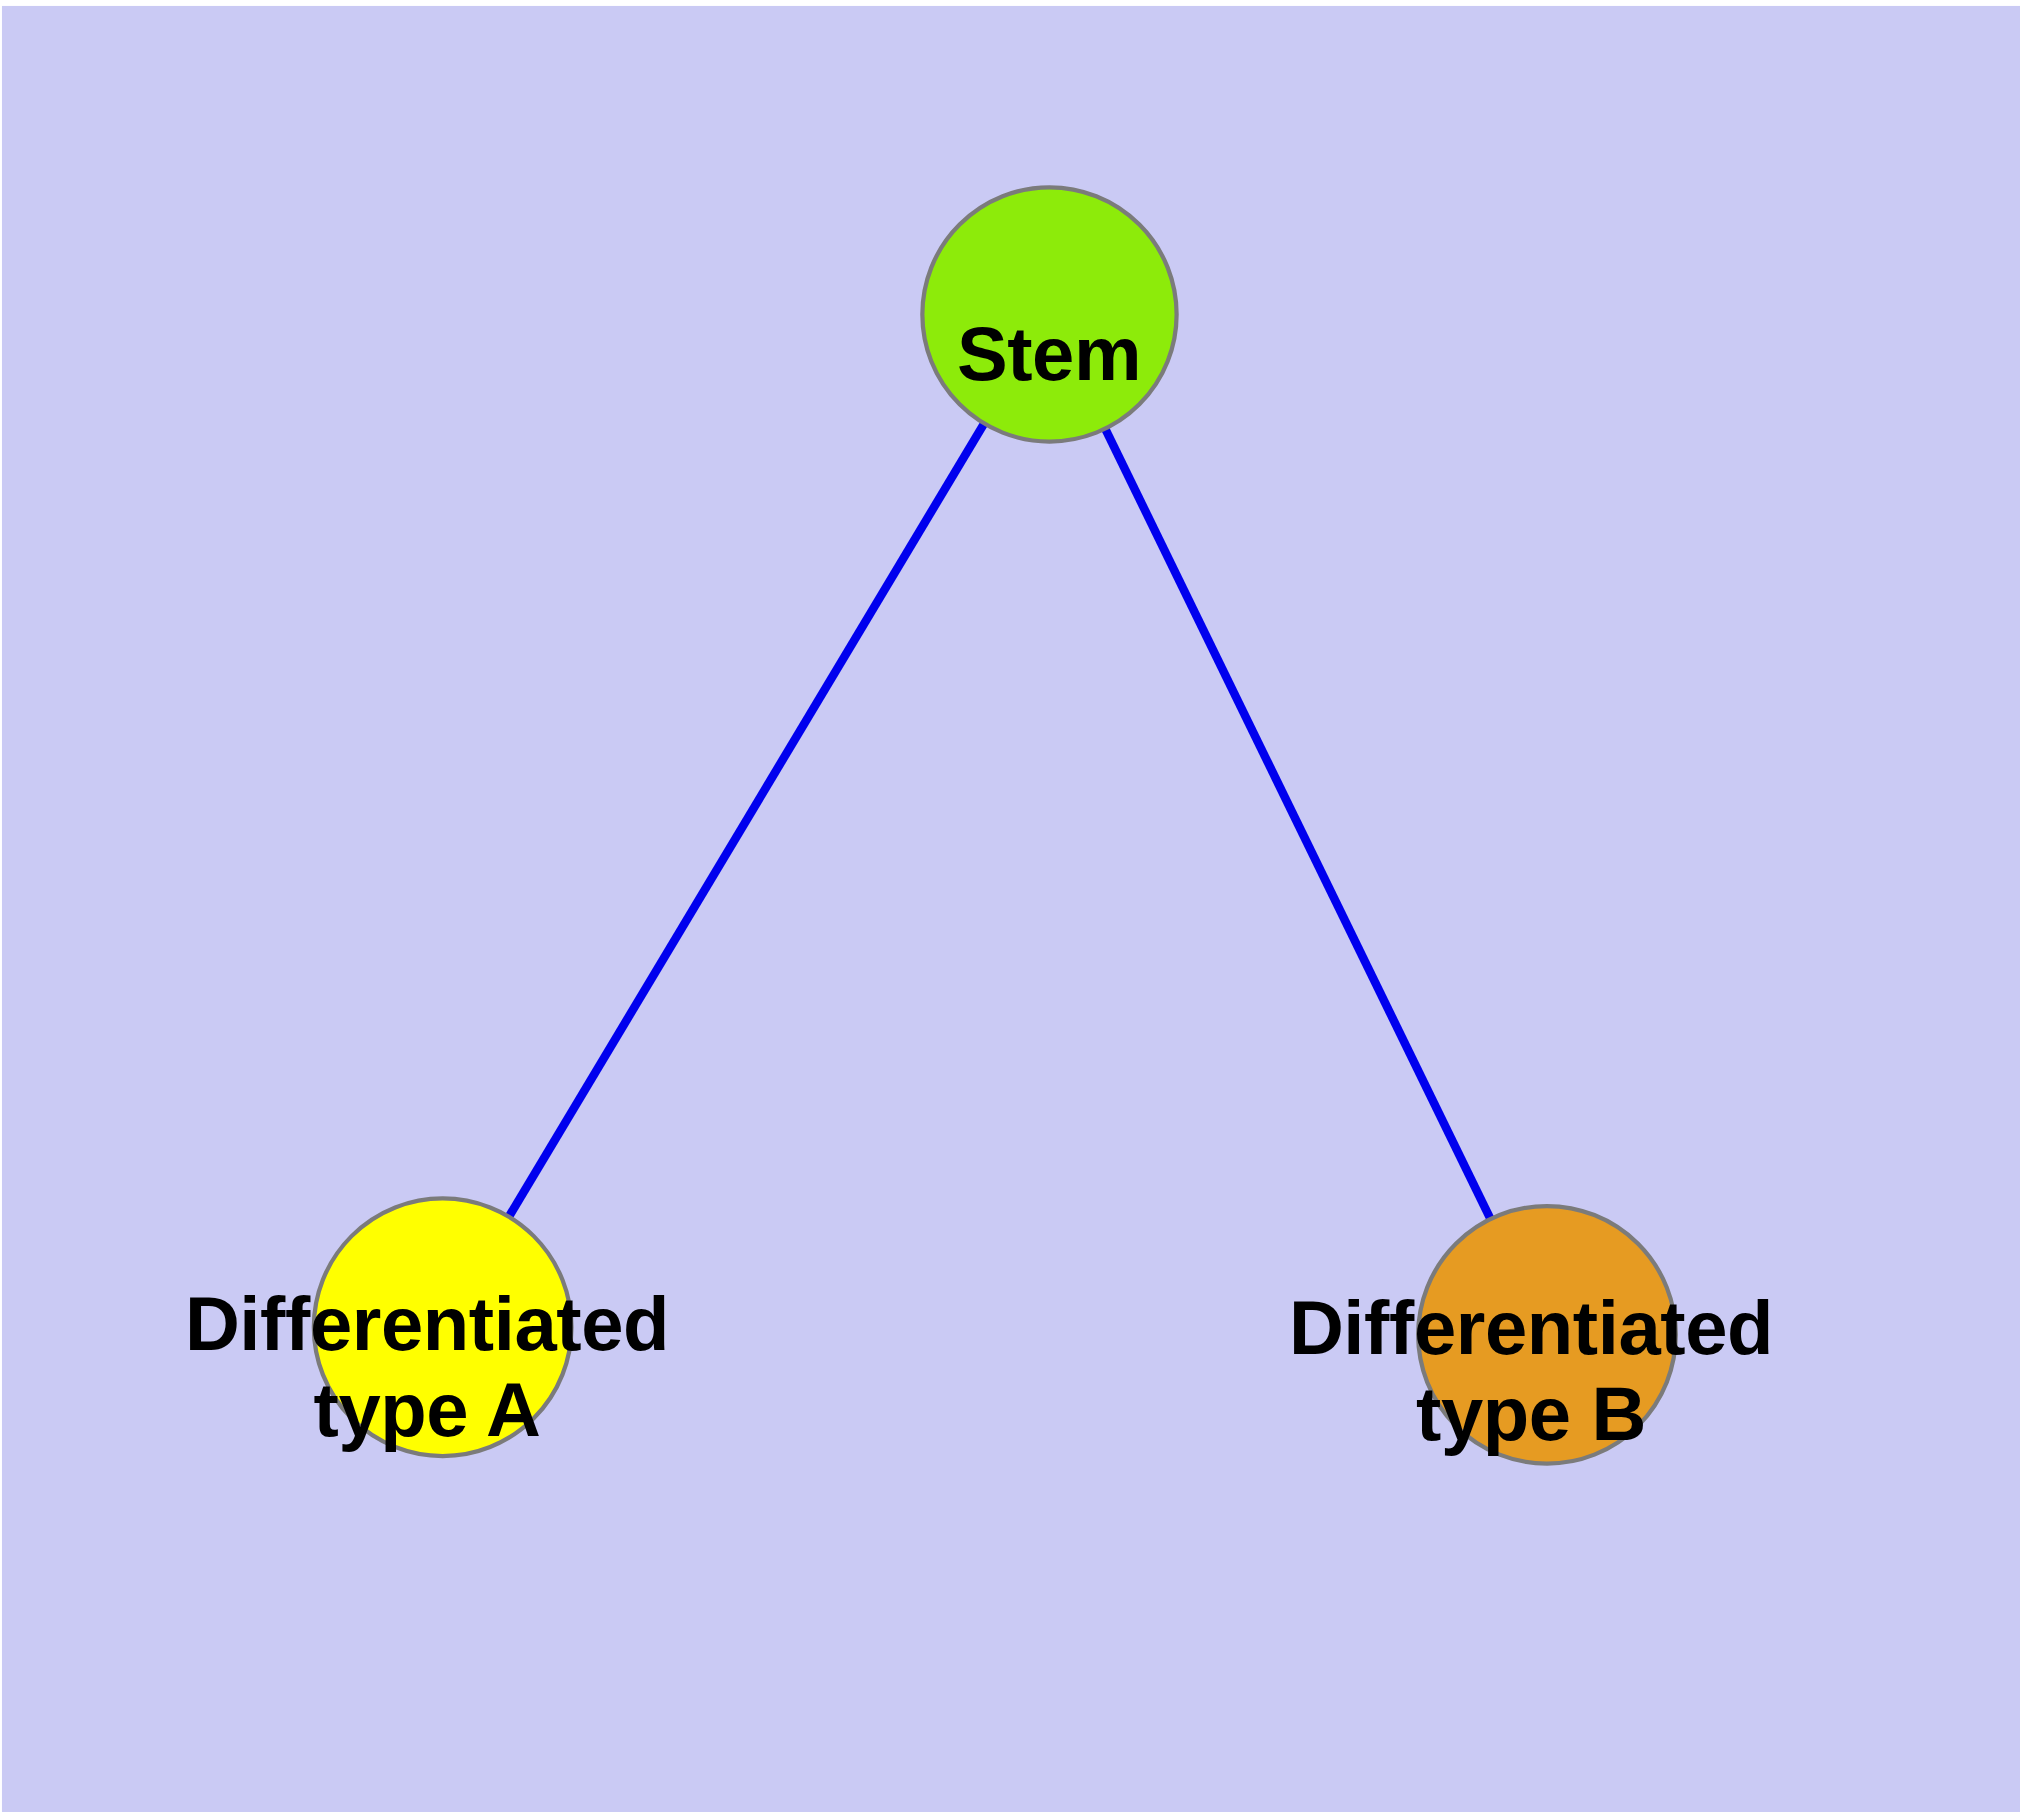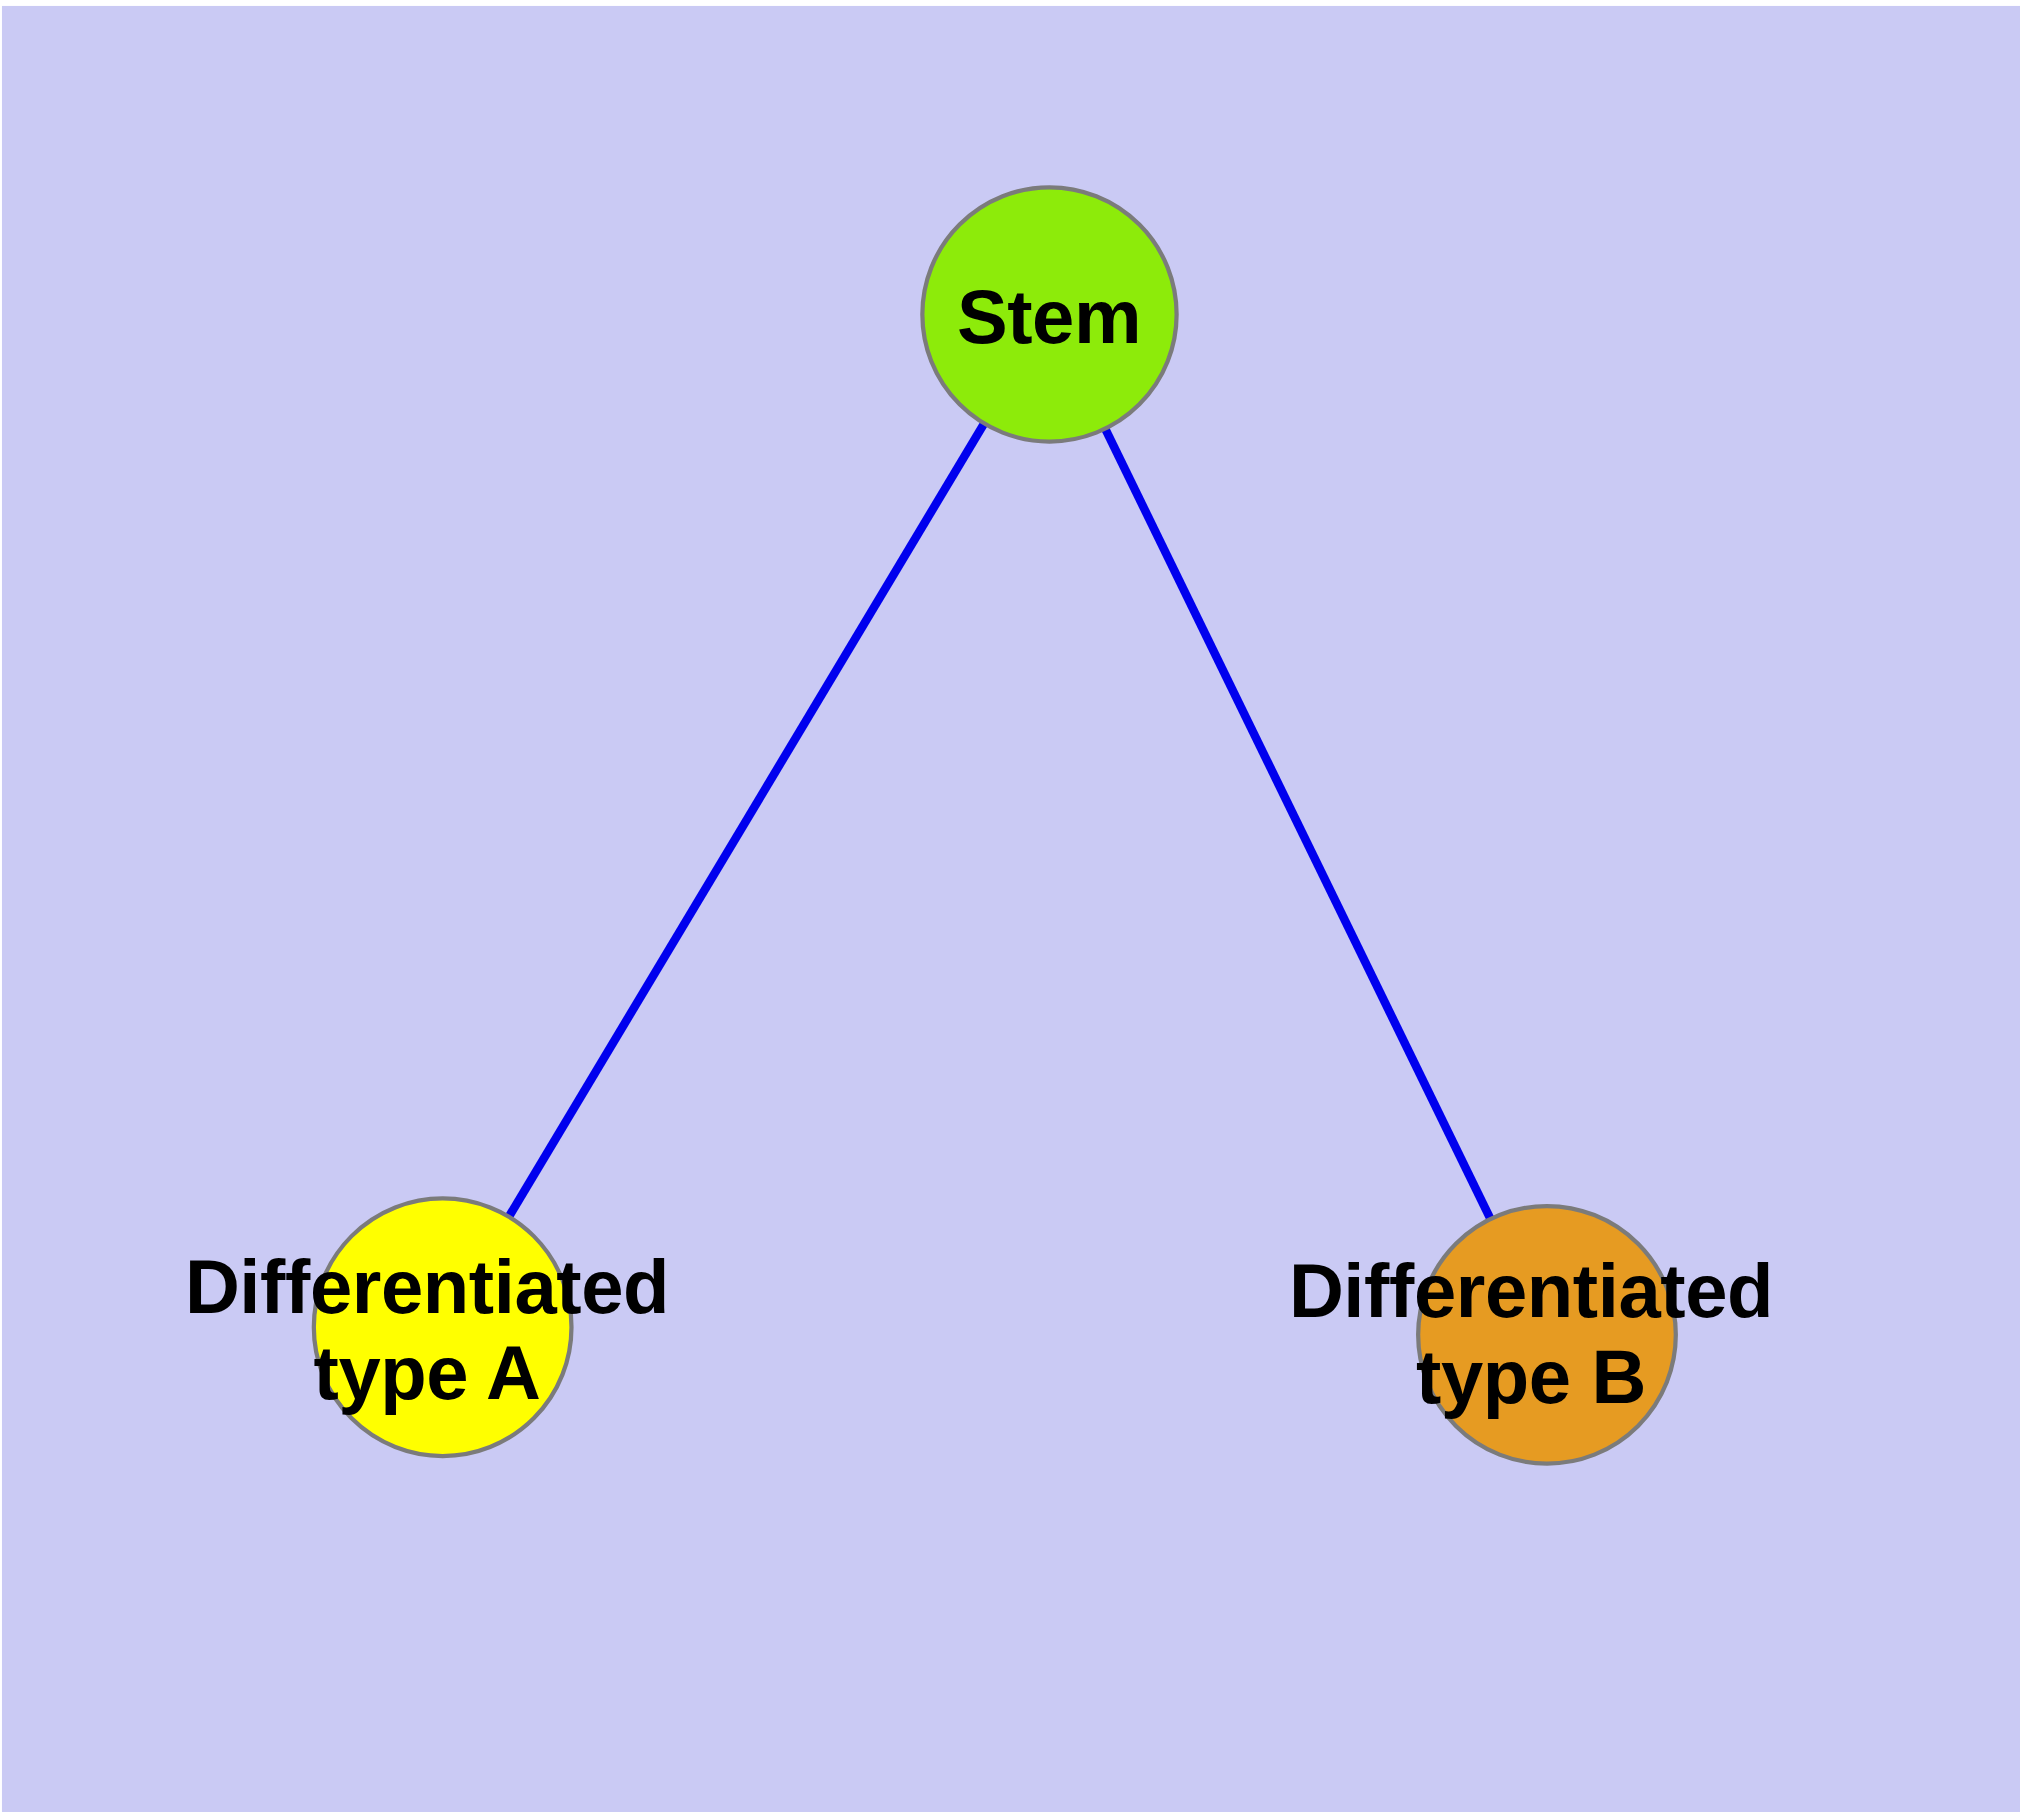--- a/index.html
+++ b/index.html
@@ -27,20 +27,21 @@
     transform: translate(-50%, -50%);
     text-align: center;
     white-space: pre-line;
     width: max-content;
     font-weight: bold;
     font-size: 76px;
     line-height: 86px;
     letter-spacing: -0.4px;
     color: #000000;
     pointer-events: none;
+    margin-top: 37px;
   }
   .label-stem   { left: 1049px; top: 317px; }
   .label-type-a { left: 427px;  top: 1330px; }
   .label-type-b { left: 1531px; top: 1334px; }
 </style>
 </head>
 <body>
 
 <div class="stage">
 

